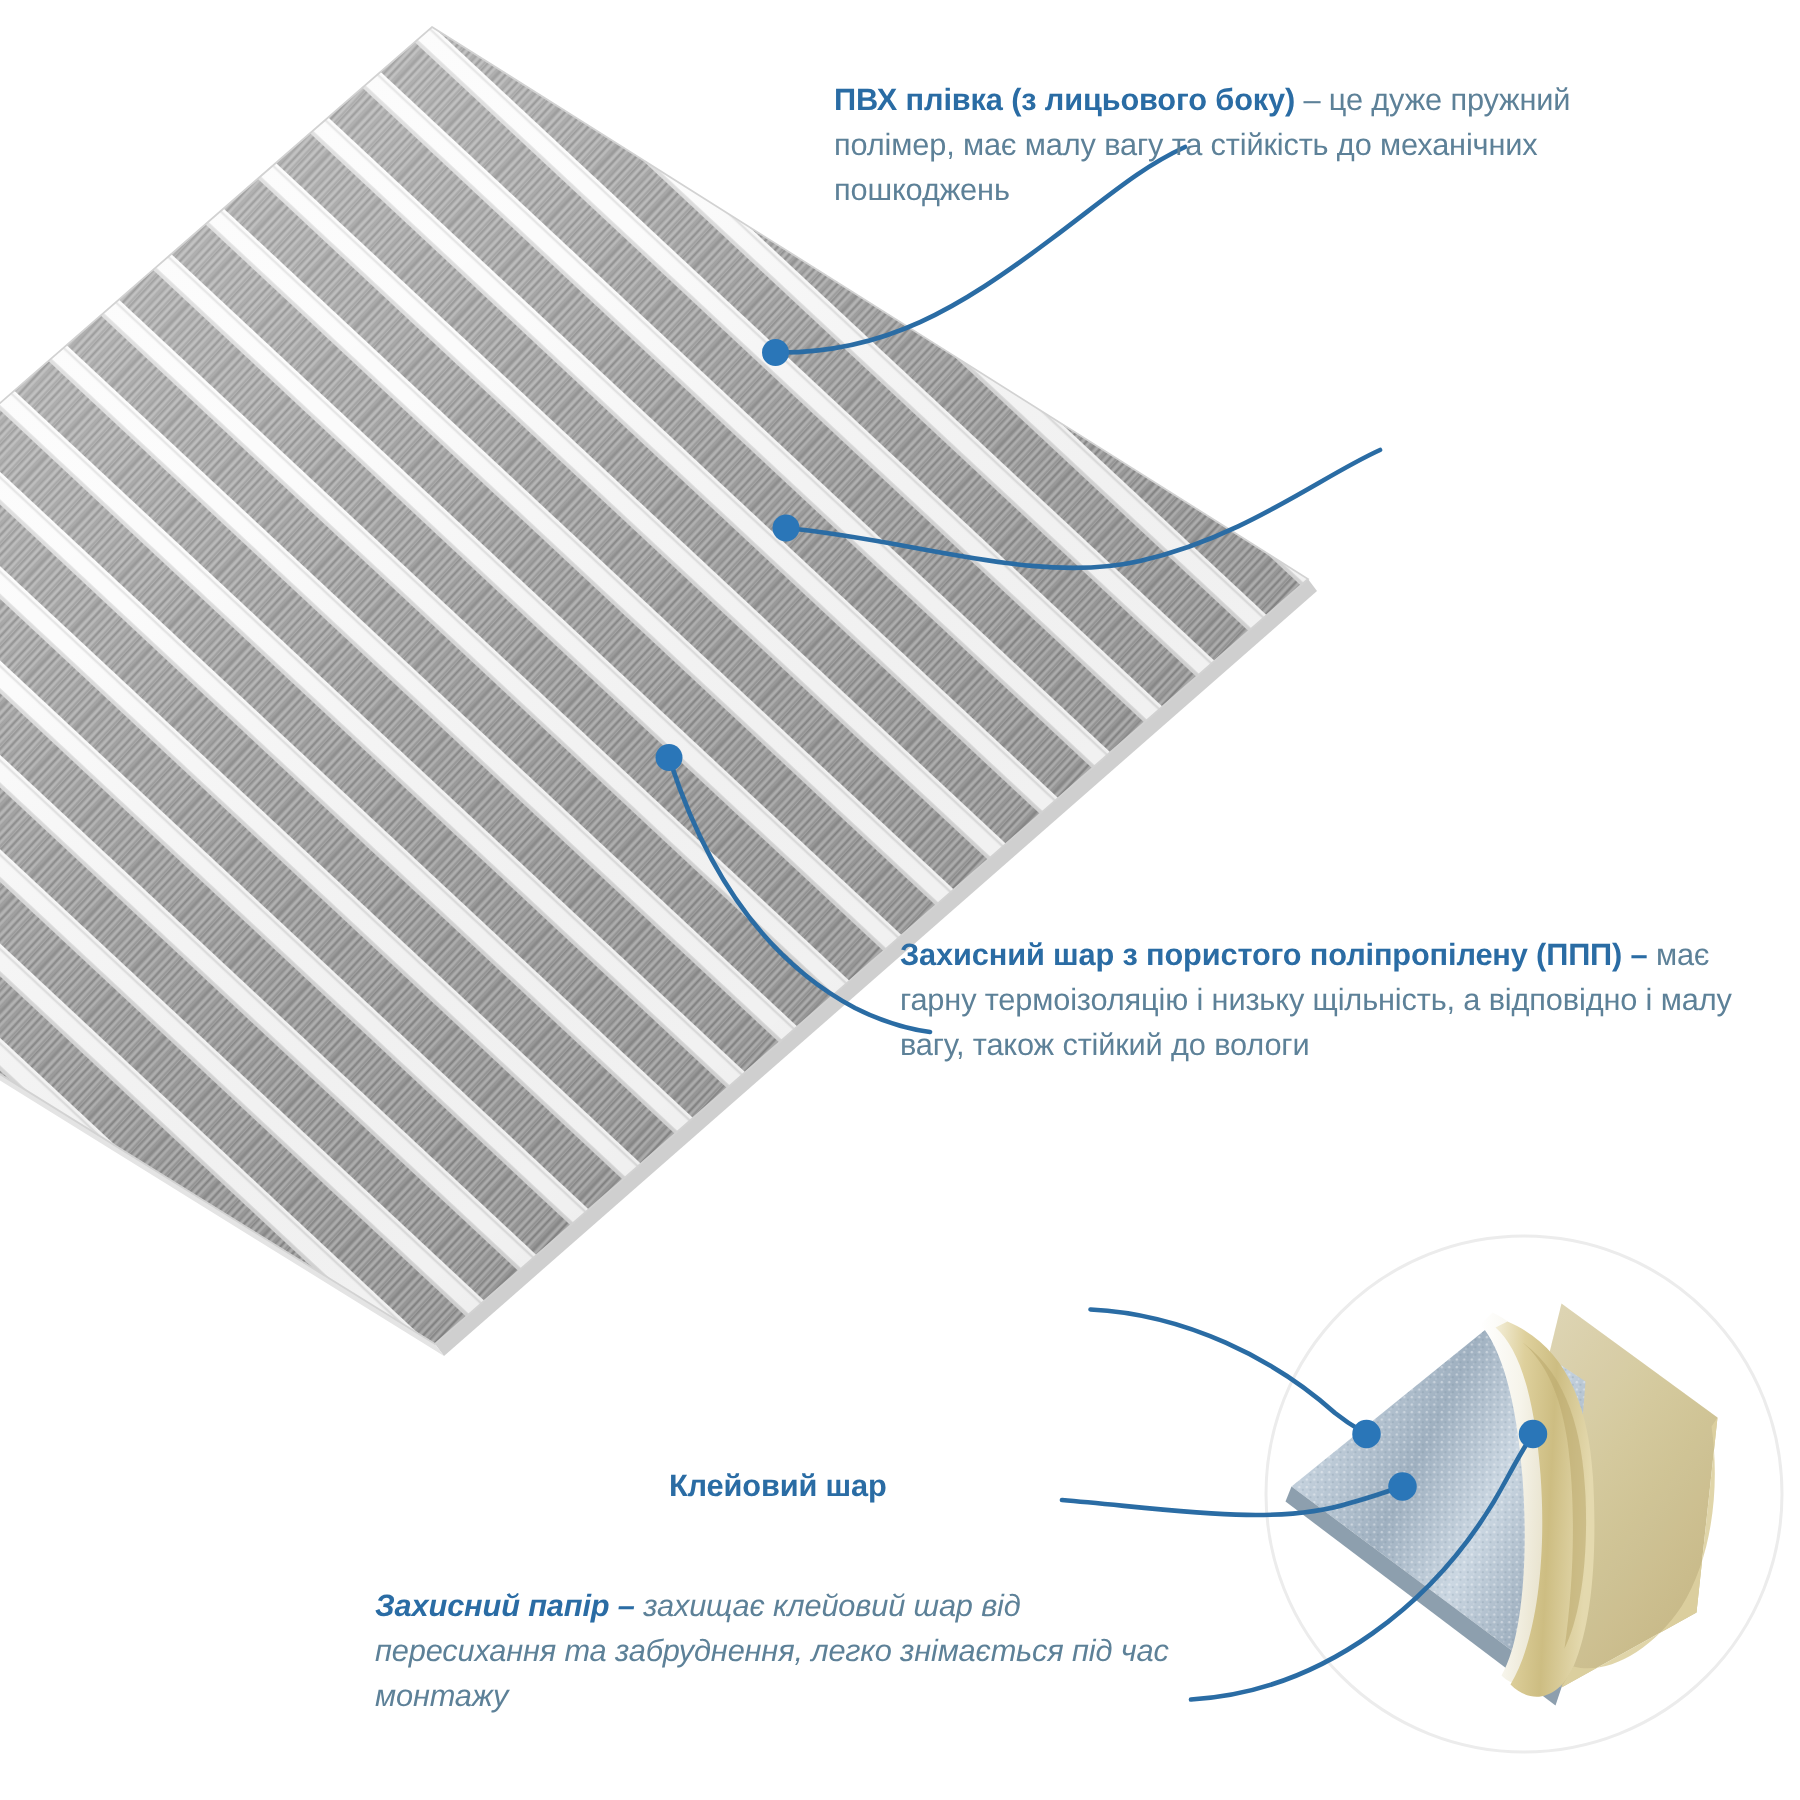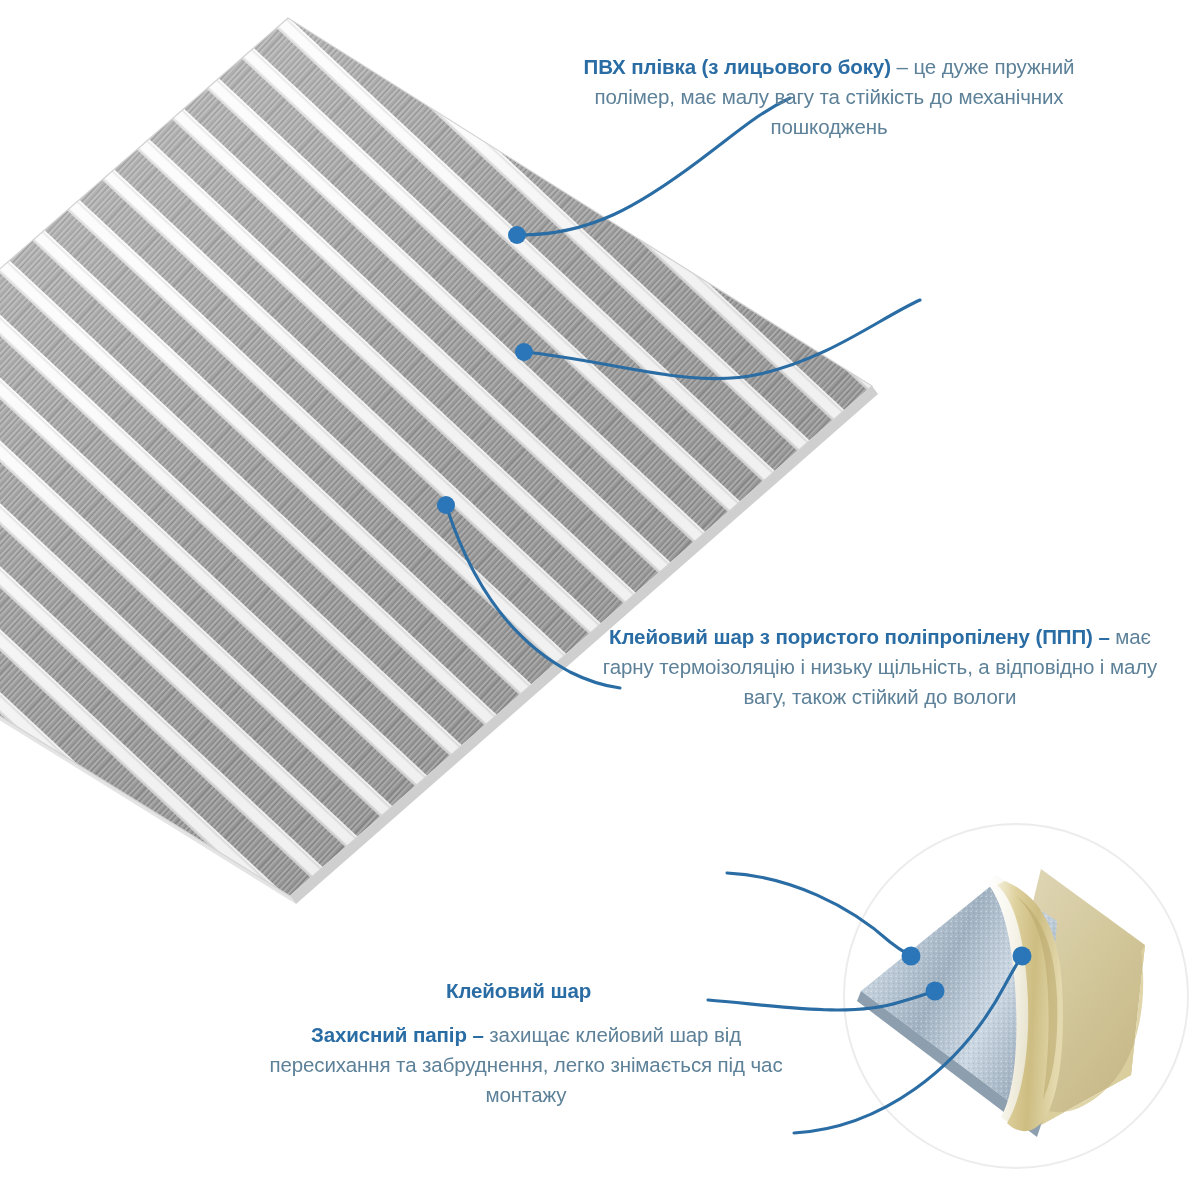--- a/index.html
+++ b/index.html
@@ -43,29 +43,29 @@
     position: absolute;
     color: #5d8198;
     font-size: 20.5px;
     line-height: 30px;
     letter-spacing: -0.1px;
   }
   .callout b {
     color: #2a6ca4;
     font-weight: bold;
   }
-  .ta-center { text-align: center; }
+  .ta-center { }
   .ta-right  { text-align: left; }
 
   #callout-pvc        { left: 556px;  top: 52px;   width: 546px; }
   #callout-decor      { left: 760px;  top: 222px;  width: 412px; }
   #callout-core       { left: 600px;  top: 622px;  width: 560px; }
   #callout-foil       { left: 420px;  top: 806px;  width: 306px; }
   #callout-glue       { left: 446px;  top: 976px;  width: 246px; }
-  #callout-paper      { left: 250px;  top: 1020px; width: 552px; }
+  #callout-paper      { left: 250px;  top: 1056px; width: 552px; font-style: italic; }
 
   
   #inset {
     position: absolute;
     left: 843px;
     top: 823px;
     width: 346px;
     height: 346px;
     border-radius: 50%;
     border: 2px solid #ececec;
@@ -202,21 +202,21 @@
       <circle cx="1022" cy="956" r="9.5"></circle>
     </g>
   </svg>
 
   <div class="callout ta-center" id="callout-pvc">
     <b>ПВХ плівка (з лицьового боку)</b><span> – це дуже пружний полімер, має малу вагу та стійкість до механічних пошкоджень</span>
   </div>
 
 
   <div class="callout ta-center" id="callout-core">
-    <b>Клейовий шар з пористого поліпропілену (ППП) –</b><span>  має гарну термоізоляцію і низьку щільність, а відповідно і малу вагу, також стійкий до вологи</span>
+    <b>Захисний шар з пористого поліпропілену (ППП) –</b><span>  має гарну термоізоляцію і низьку щільність, а відповідно і малу вагу, також стійкий до вологи</span>
   </div>
 
 
   <div class="callout ta-right" id="callout-glue">
     <b>Клейовий шар</b><span></span>
   </div>
 
   <div class="callout ta-center" id="callout-paper">
     <b>Захисний папір –</b><span> захищає клейовий шар від пересихання та забруднення, легко знімається під час монтажу</span>
   </div>

